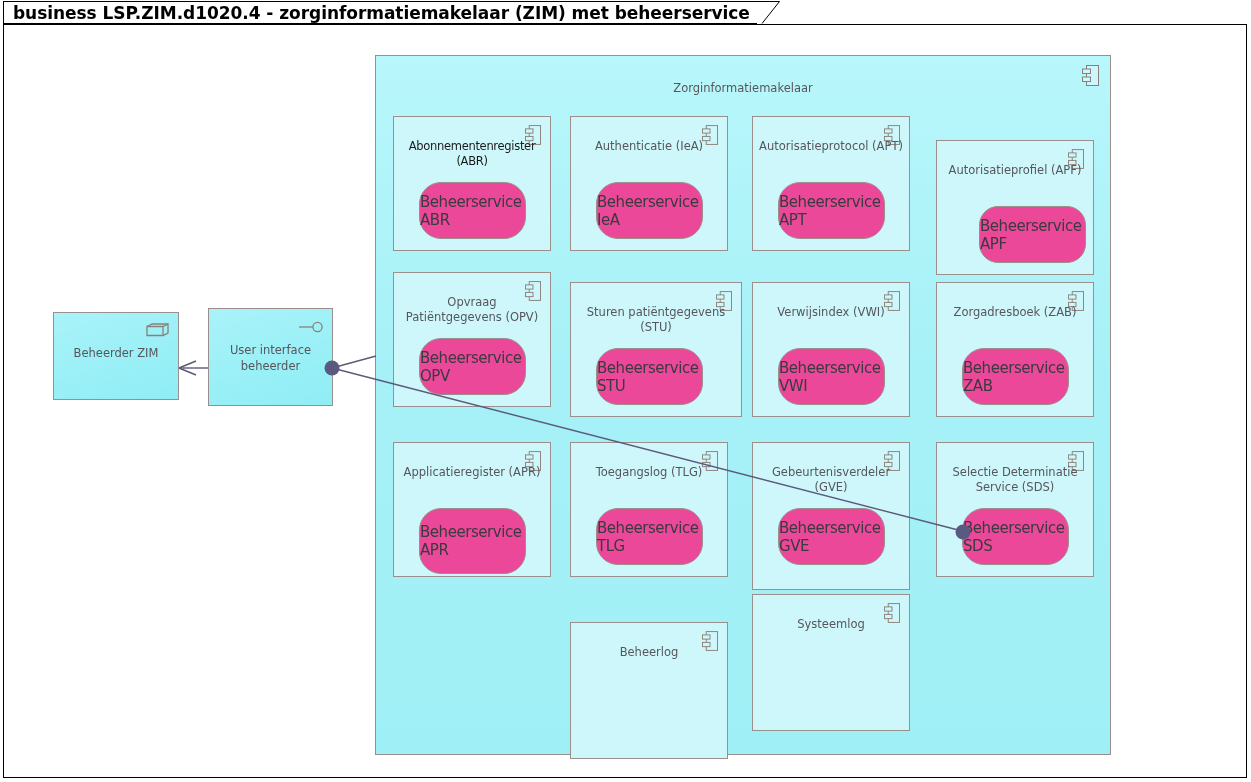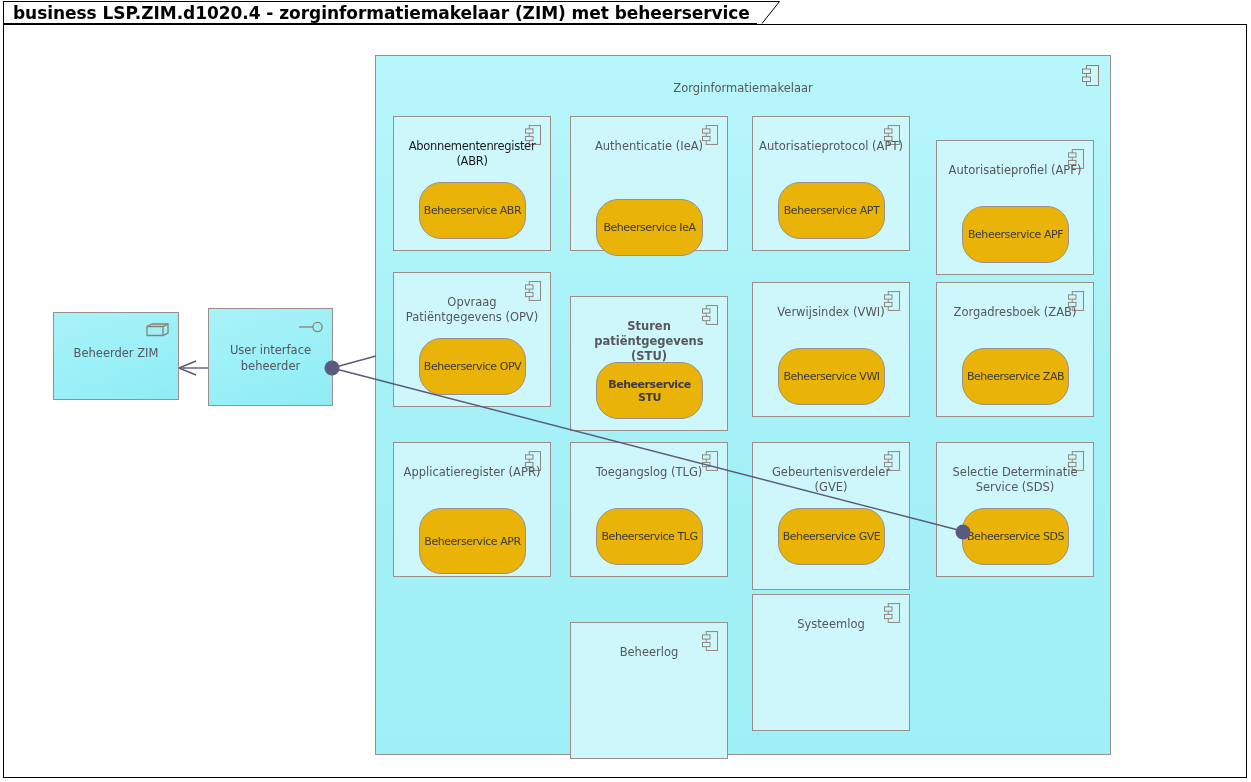--- a/index.html
+++ b/index.html
@@ -118,28 +118,27 @@
   }
   .component.first .component-title {
     color: #1a1a1a;
     letter-spacing: -0.3px;
   }
 
   
   .service {
     position: absolute;
     box-sizing: border-box;
-    background: #eab308;
+    background: #ec4899;
     border: 1px solid #9a8f8a;
     border-radius: 22px;
     display: flex;
     align-items: center;
     justify-content: center;
-    text-align: center;
-    font-size: 11px;
+    font-size: 15px;
     color: #3a3a40;
     letter-spacing: -0.45px;
   }
 
   
   .comp-icon {
     position: absolute;
     right: 9px;
     top: 8px;
     width: 16px;
@@ -267,21 +266,21 @@
 
   <div class="component" style="left:194px; top:60px; width:158px; height:135px;">
     <span class="comp-icon">
       <svg width="16" height="20" viewBox="0 0 17 21">
         <rect x="4.5" y="0.5" width="12" height="20" fill="#cdf7fb" stroke="#8b8078" stroke-width="1"></rect>
         <rect x="0.5" y="4" width="8" height="4.5" fill="#cdf7fb" stroke="#8b8078" stroke-width="1"></rect>
         <rect x="0.5" y="12" width="8" height="4.5" fill="#cdf7fb" stroke="#8b8078" stroke-width="1"></rect>
       </svg>
     </span>
     <div class="component-title">Authenticatie (IeA)</div>
-    <div class="service" style="left:25px; top:82px; width:107px; height:57px;">Beheerservice IeA</div>
+    <div class="service" style="left:25px; top:65px; width:107px; height:57px;">Beheerservice IeA</div>
   </div>
 
   <div class="component" style="left:376px; top:60px; width:158px; height:135px;">
     <span class="comp-icon">
       <svg width="16" height="20" viewBox="0 0 17 21">
         <rect x="4.5" y="0.5" width="12" height="20" fill="#cdf7fb" stroke="#8b8078" stroke-width="1"></rect>
         <rect x="0.5" y="4" width="8" height="4.5" fill="#cdf7fb" stroke="#8b8078" stroke-width="1"></rect>
         <rect x="0.5" y="12" width="8" height="4.5" fill="#cdf7fb" stroke="#8b8078" stroke-width="1"></rect>
       </svg>
     </span>
@@ -291,36 +290,36 @@
 
   <div class="component" style="left:560px; top:60px; width:158px; height:135px;margin-top:24px;">
     <span class="comp-icon">
       <svg width="16" height="20" viewBox="0 0 17 21">
         <rect x="4.5" y="0.5" width="12" height="20" fill="#cdf7fb" stroke="#8b8078" stroke-width="1"></rect>
         <rect x="0.5" y="4" width="8" height="4.5" fill="#cdf7fb" stroke="#8b8078" stroke-width="1"></rect>
         <rect x="0.5" y="12" width="8" height="4.5" fill="#cdf7fb" stroke="#8b8078" stroke-width="1"></rect>
       </svg>
     </span>
     <div class="component-title">Autorisatieprofiel (APF)</div>
-    <div class="service" style="left:25px; top:65px; width:107px; height:57px;">Beheerservice APF</div>
+    <div class="service" style="left:42px; top:65px; width:107px; height:57px;border-radius:19px;">Beheerservice APF</div>
   </div>
 
   <div class="component" style="left:17px;  top:216px; width:158px; height:135px;">
     <span class="comp-icon">
       <svg width="16" height="20" viewBox="0 0 17 21">
         <rect x="4.5" y="0.5" width="12" height="20" fill="#cdf7fb" stroke="#8b8078" stroke-width="1"></rect>
         <rect x="0.5" y="4" width="8" height="4.5" fill="#cdf7fb" stroke="#8b8078" stroke-width="1"></rect>
         <rect x="0.5" y="12" width="8" height="4.5" fill="#cdf7fb" stroke="#8b8078" stroke-width="1"></rect>
       </svg>
     </span>
     <div class="component-title">Opvraag Patiëntgegevens (OPV)</div>
     <div class="service" style="left:25px; top:65px; width:107px; height:57px;">Beheerservice OPV</div>
   </div>
 
-  <div class="component" style="left:194px; top:240px; width:158px; height:135px;font-weight:bold;">
+  <div class="component" style="left:194px; top:226px; width:172px; height:135px;">
     <span class="comp-icon">
       <svg width="16" height="20" viewBox="0 0 17 21">
         <rect x="4.5" y="0.5" width="12" height="20" fill="#cdf7fb" stroke="#8b8078" stroke-width="1"></rect>
         <rect x="0.5" y="4" width="8" height="4.5" fill="#cdf7fb" stroke="#8b8078" stroke-width="1"></rect>
         <rect x="0.5" y="12" width="8" height="4.5" fill="#cdf7fb" stroke="#8b8078" stroke-width="1"></rect>
       </svg>
     </span>
     <div class="component-title">Sturen patiëntgegevens (STU)</div>
     <div class="service" style="left:25px; top:65px; width:107px; height:57px;">Beheerservice STU</div>
   </div>

